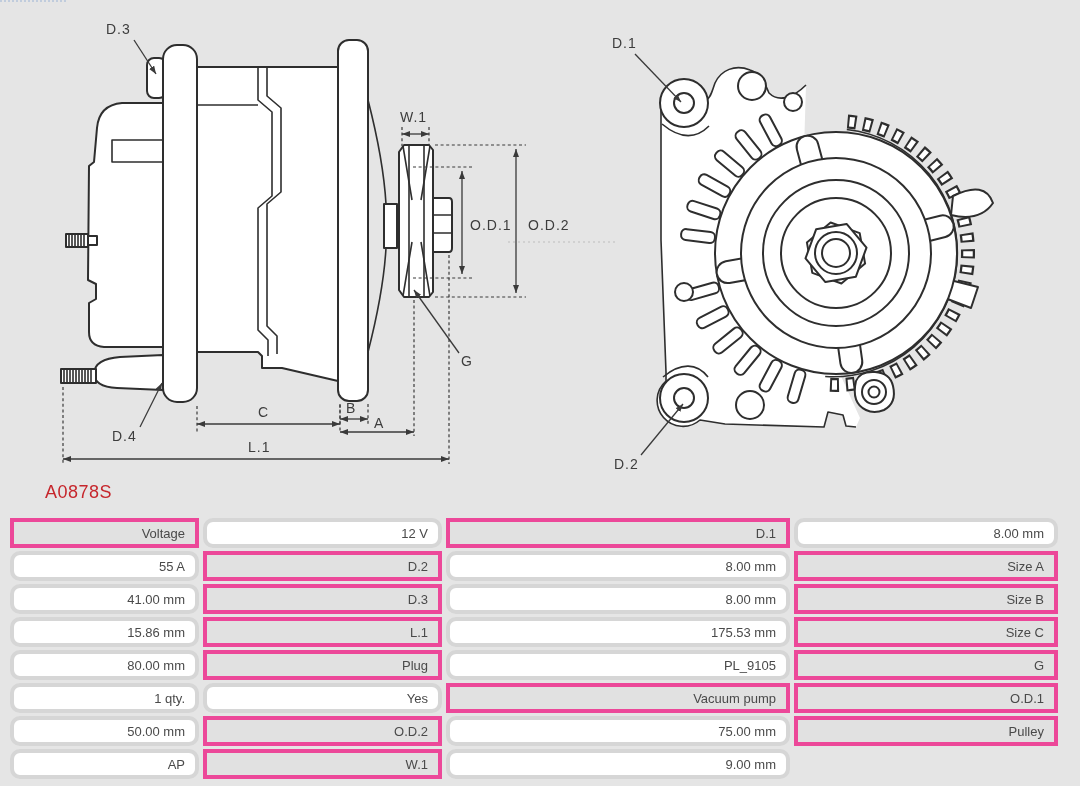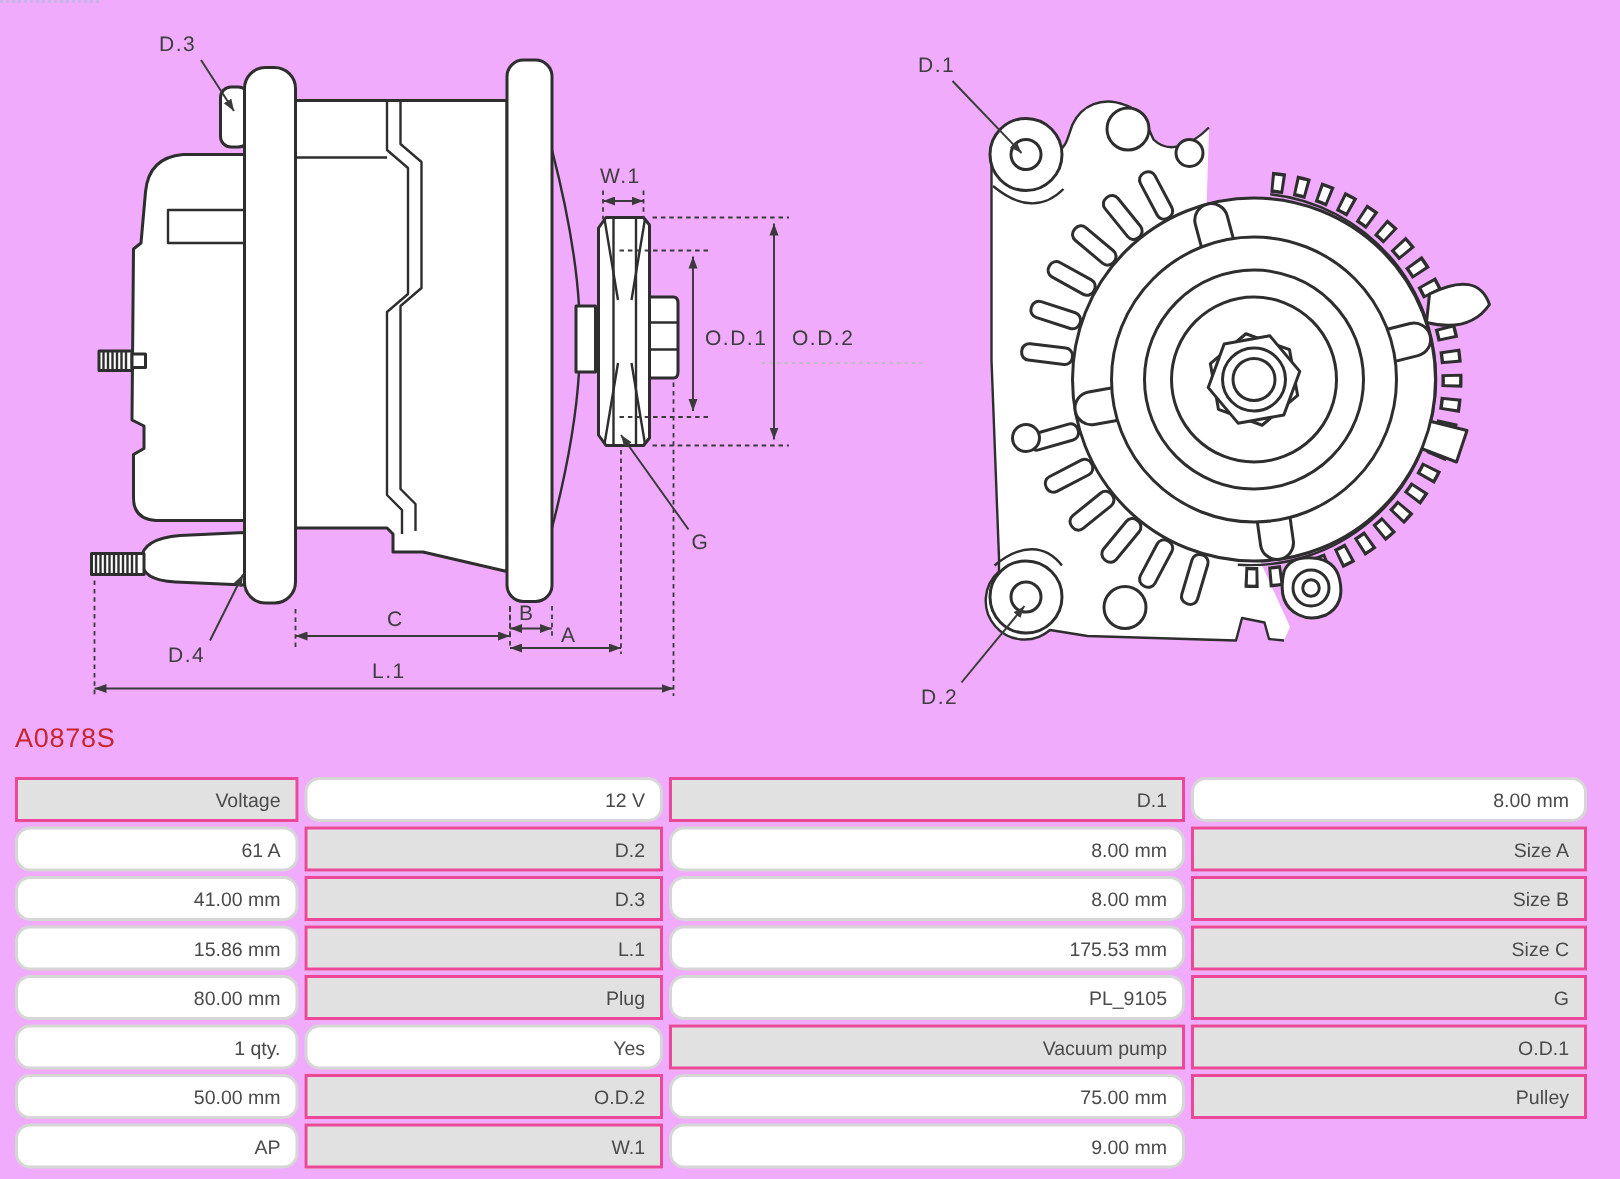--- a/index.html
+++ b/index.html
@@ -1,31 +1,31 @@
 <!DOCTYPE html>
 <html><head>
 <meta charset="utf-8">
 <style>
   html,body{margin:0;padding:0;background:#fff;}
-  #frame{position:relative;width:1080px;height:786px;background:#f0abfc;overflow:hidden;
+  #frame{position:relative;width:1080px;height:786px;background:#e5e5e5;overflow:hidden;
          font-family:"Liberation Sans",sans-serif;}
   #artifact{position:absolute;left:0;top:0;width:66px;height:5px;
             border-top:2px dotted #a8bcd8;opacity:.6;}
   #drawing{position:absolute;left:0;top:0;}
   .outline{stroke:#2e2e2e;stroke-width:2;fill:#fff;stroke-linejoin:round;stroke-linecap:round;}
   .thin{stroke:#2e2e2e;stroke-width:1.6;fill:none;stroke-linejoin:round;}
   .dim{stroke:#3a3a3a;stroke-width:1.3;fill:none;}
   .dot{stroke:#3a3a3a;stroke-width:1.2;fill:none;stroke-dasharray:3 2.6;}
   .cline{stroke:#bdbdbd;stroke-width:1.2;fill:none;stroke-dasharray:2 3;}
   .dimtext{font-family:"Liberation Sans",sans-serif;font-size:14px;fill:#3d3d3d;letter-spacing:1px;}
   #partnum{position:absolute;left:10px;top:482px;font-size:18px;letter-spacing:.5px;}
   .spec{position:absolute;left:10px;top:518px;display:grid;
         grid-template-columns:189px 239px 344px 264px;grid-auto-rows:30px;gap:3px 4px;
         font-size:13px;color:#4a4a4a;}
-  .cell{border:2px solid #ec4899;display:flex;align-items:center;justify-content:flex-end;
+  .cell{border:4px solid #ec4899;display:flex;align-items:center;justify-content:flex-end;
         padding-right:10px;box-sizing:border-box;white-space:nowrap;text-align:right;}
   .lab{background:#e1e1e1;}
   .val{background:#fff;border-color:#d6d6d6;border-radius:10px;}
 </style>
 </head>
 <body>
 
 <div id="frame">
 
   <div id="artifact"></div>
@@ -191,29 +191,29 @@
 
       <g>
         <line class="dim" x1="635" y1="54" x2="681" y2="102" marker-end="url(#mE)"></line>
         <text class="dimtext" x="612" y="48">D.1</text>
         <line class="dim" x1="641" y1="455" x2="683" y2="404" marker-end="url(#mE)"></line>
         <text class="dimtext" x="614" y="469">D.2</text>
       </g>
     </g>
   </svg>
 
-  <div id="partnum" style="color: rgb(198, 38, 44);">A0878S</div>
+  <div id="partnum" style="color: rgb(198, 38, 44); margin-left: 35px;">A0878S</div>
 
   <div class="spec">
     <div class="cell lab">Voltage</div>
     <div class="cell val">12 V</div>
     <div class="cell lab">D.1</div>
     <div class="cell val">8.00 mm</div>
 
-    <div class="cell val">61 A</div>
+    <div class="cell val">55 A</div>
     <div class="cell lab">D.2</div>
     <div class="cell val">8.00 mm</div>
 
     <div class="cell lab">Size A</div>
     <div class="cell val">41.00 mm</div>
     <div class="cell lab">D.3</div>
     <div class="cell val">8.00 mm</div>
 
     <div class="cell lab">Size B</div>
     <div class="cell val">15.86 mm</div>

